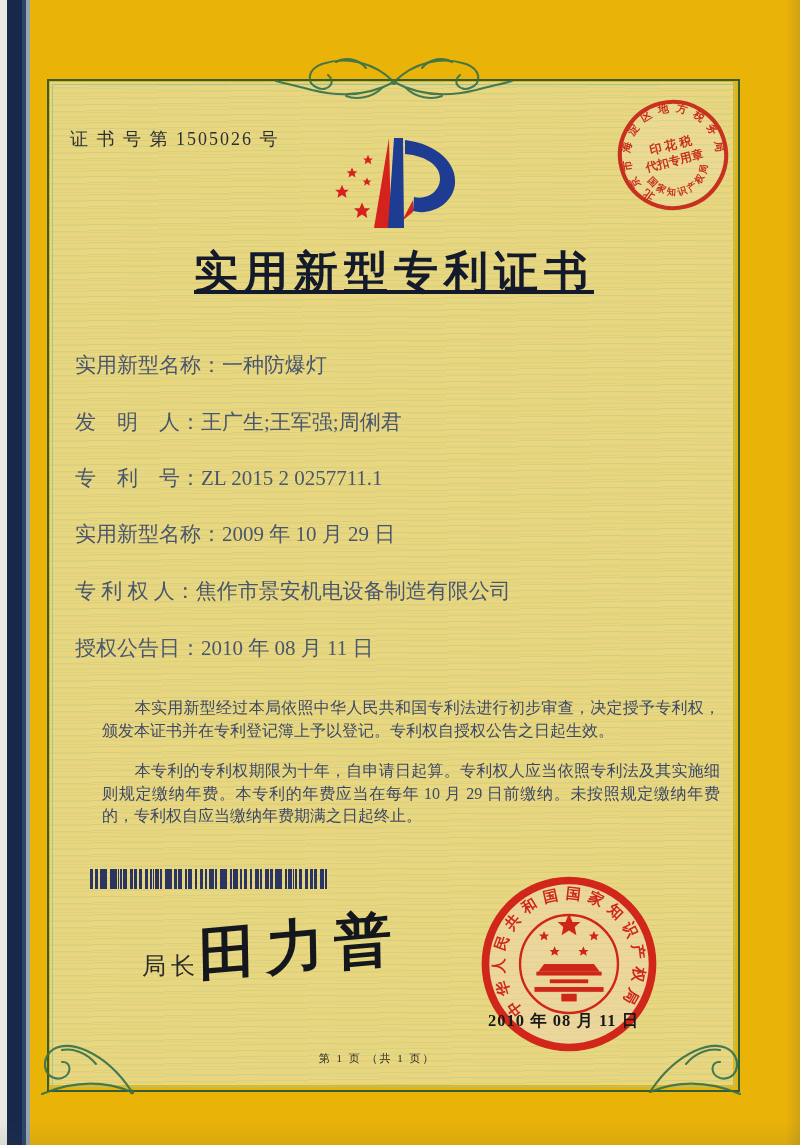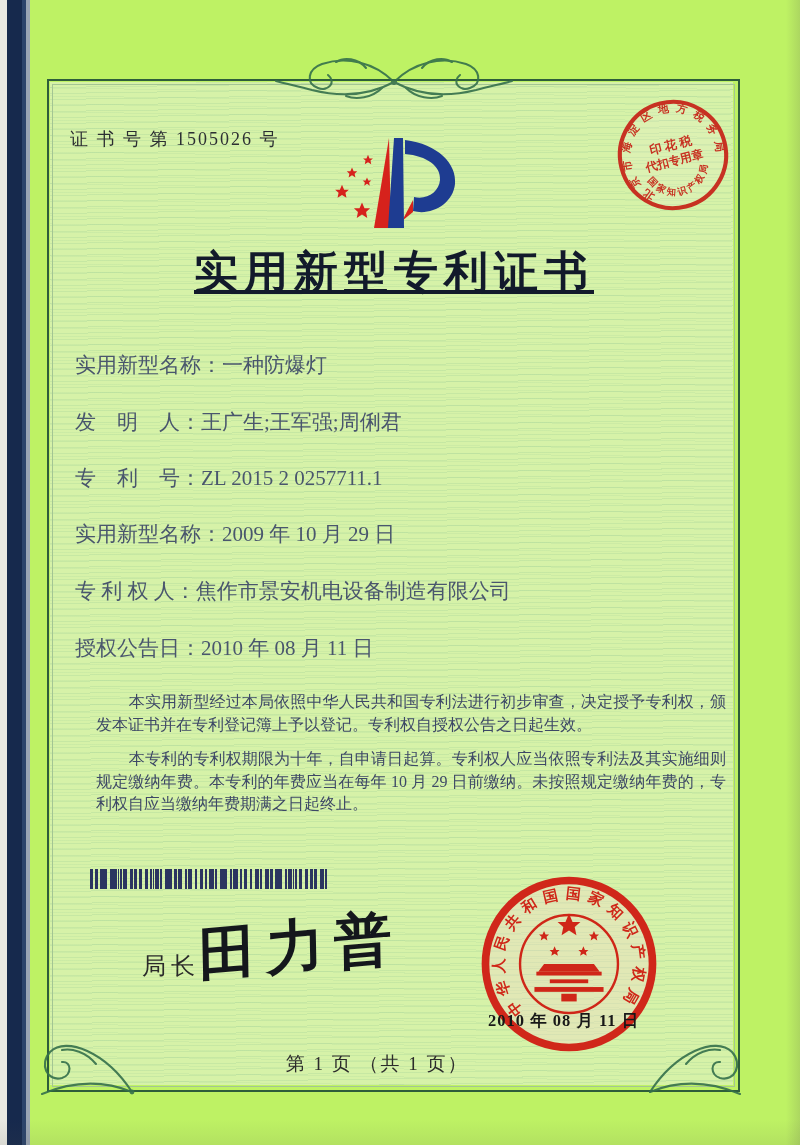--- a/index.html
+++ b/index.html
@@ -1,18 +1,18 @@
 <!DOCTYPE html>
 <html><head>
 <meta charset="utf-8">
 <style>
   html,body{margin:0;padding:0;background:#888;}
   .page{
     position:relative;width:800px;height:1145px;overflow:hidden;
-    background:#bef264;
+    background:#eab308;
     font-family:"Liberation Serif","DejaVu Serif",serif;
   }
   
   .binding{
     position:absolute;left:0;top:0;width:30px;height:1145px;
     background:linear-gradient(90deg,#e9e9e3 0 7px,#16294d 7px 22px,#2c446b 22px 26px,#9aa5b4 26px 30px);
   }
   .edge-shadow-right{position:absolute;right:0;top:0;width:14px;height:100%;
     background:linear-gradient(90deg,rgba(0,0,0,0),rgba(90,90,80,.18));}
   .edge-shadow-bottom{position:absolute;left:0;bottom:0;width:100%;height:26px;
@@ -34,37 +34,37 @@
   .cert-no{position:absolute;left:70px;top:127px;font-size:18px;color:#2c2f33;
     letter-spacing:2px;white-space:pre;}
   .tax-stamp{position:absolute;left:614px;top:96px;width:118px;height:118px;
     transform:rotate(-14deg);opacity:.95;}
   .logo{position:absolute;left:328px;top:126px;width:132px;height:108px;}
   .title{position:absolute;left:47px;top:243px;width:694px;text-align:center;
     font-size:44px;font-weight:700;letter-spacing:6px;color:#121a2b;text-decoration:underline;}
   .field{position:absolute;left:75px;font-size:21px;color:#49566d;white-space:pre;}
   .f0{top:351px}.f1{top:408px}.f2{top:464px}.f3{top:520px}.f4{top:577px}.f5{top:634px}
   .body-text{position:absolute;left:84px;top:679px;width:654px;}
-  .body-text p{margin:12px;font-size:16px;line-height:22.6px;text-indent:2.05em;
+  .body-text p{margin:18px;font-size:16px;line-height:22.6px;text-indent:2.05em;
     text-align:justify;color:#3d4866;}
   .barcode{position:absolute;left:90px;top:869px;width:238px;height:20px;
     background-image:
       repeating-linear-gradient(90deg,#2b3560 0 2px,transparent 2px 5px),
       repeating-linear-gradient(90deg,#2b3560 0 1px,transparent 1px 7px),
       repeating-linear-gradient(90deg,#2b3560 0 3px,transparent 3px 11px);
   }
   .signer-title{position:absolute;left:142px;top:950px;font-size:24px;
     letter-spacing:5px;color:#2a2a2a;}
   .signature{position:absolute;left:198px;top:908px;font-size:58px;font-weight:700;
     letter-spacing:10px;color:#14171c;transform:rotate(-5deg) skewX(-4deg);}
   .seal{position:absolute;left:470px;top:868px;width:198px;height:192px;}
   .seal-date{position:absolute;left:488px;top:1010px;font-size:16.5px;font-weight:700;
     letter-spacing:1px;color:#181818;z-index:5;white-space:pre;}
   .footer{position:absolute;left:47px;top:1051px;width:660px;text-align:center;
-    font-size:19px;letter-spacing:2px;color:#2b2b2b;white-space:pre;}
+    font-size:11px;letter-spacing:2px;color:#2b2b2b;white-space:pre;}
   svg text{font-family:"Liberation Serif","DejaVu Serif",serif;}
 </style>
 </head>
 <body>
 
 <div class="page">
   <div class="binding"></div>
   <div class="guilloche"></div>
   <div class="frame">
     <div class="frame-inner"></div>

